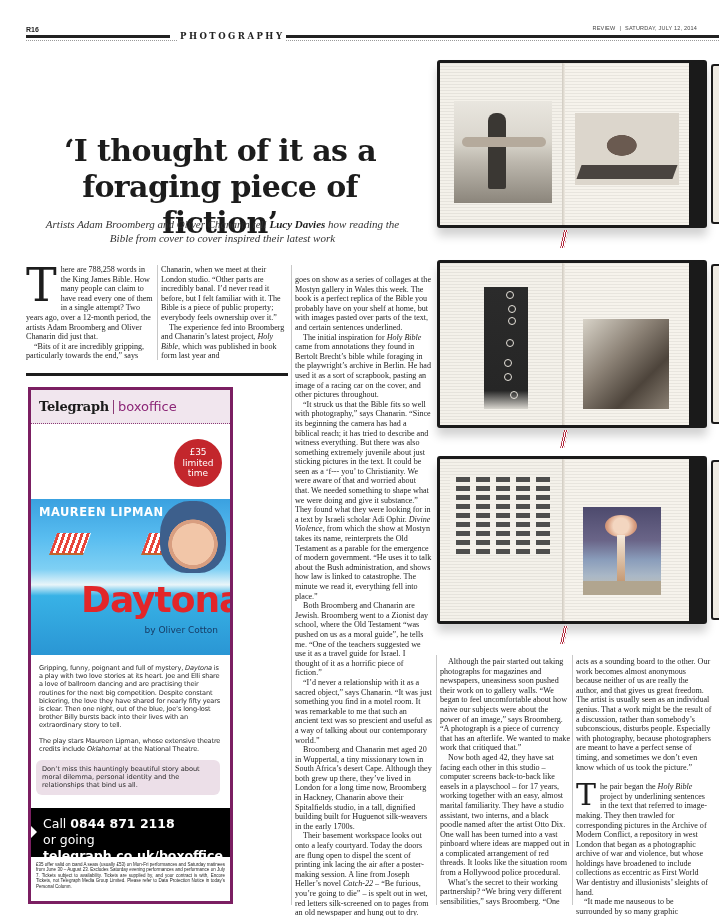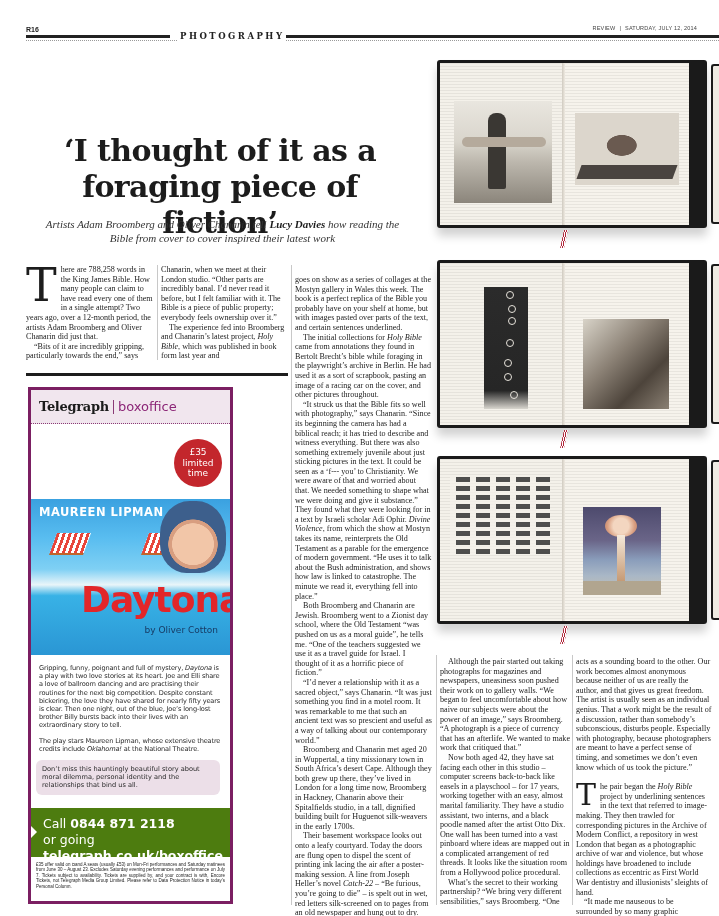--- a/index.html
+++ b/index.html
@@ -44,21 +44,21 @@
   .ad-hero-name { position: absolute; left: 8px; top: 6px; font-family: "DejaVu Sans", sans-serif; font-weight: bold; font-size: 11.5px; color: #fff; letter-spacing: 0.5px; }
   .chair { position: absolute; width: 34px; height: 22px; background: repeating-linear-gradient(90deg, #e8453a 0 3px, #fff 3px 6px); transform: skewX(-20deg); border-bottom: 2px solid #c0652b; }
   .chair.one { left: 22px; top: 34px; }
   .chair.two { left: 114px; top: 34px; }
   .face { position: absolute; right: 4px; top: 2px; width: 66px; height: 72px; border-radius: 45% 45% 40% 40%; background: radial-gradient(circle at 50% 60%, #f2c6a8 0 38%, #d89e80 39% 45%, #3d5f8c 46% 100%); }
   .ad-title { position: absolute; left: 50px; top: 80px; font-family: "DejaVu Sans", sans-serif; font-weight: bold; font-size: 36px; color: #e22629; letter-spacing: -1px; }
   .ad-author { position: absolute; right: 12px; top: 126px; font-family: "DejaVu Sans", sans-serif; font-size: 9px; color: #173c66; }
   .ad-body { padding: 9px 8px 0 8px; font-family: "DejaVu Sans", sans-serif; font-size: 6.6px; line-height: 8.2px; color: #2a2a2a; letter-spacing: -0.15px; }
   .ad-body p { margin-bottom: 7px; }
   .ad-callout { margin: 2px 10px 0 5px; background: #ecdfe8; border-radius: 6px; padding: 5px 6px; font-family: "DejaVu Sans", sans-serif; font-size: 6.6px; line-height: 8.2px; color: #2a2a2a; }
-  .ad-cta { position: relative; margin-top: 13px; height: 49px; background: #4d7c0f; padding: 8px 0 0 12px; color: #fff; font-family: "DejaVu Sans", sans-serif; font-size: 12.5px; line-height: 16px; }
+  .ad-cta { position: relative; margin-top: 13px; height: 49px; background: #000000; padding: 8px 0 0 12px; color: #fff; font-family: "DejaVu Sans", sans-serif; font-size: 12.5px; line-height: 16px; }
   .ad-cta b { font-weight: bold; }
   .ad-cta-notch { position: absolute; left: 0; top: 18px; width: 0; height: 0; border-top: 6px solid transparent; border-bottom: 6px solid transparent; border-left: 6px solid #fff; }
   .ad-small { padding: 5px 5px 0 5px; font-family: "Liberation Sans", sans-serif; font-size: 4.5px; line-height: 5.6px; color: #222; text-align: justify; }
 
   .books { position: absolute; left: 437px; top: 52px; width: 282px; height: 598px; }
   .book { position: absolute; left: 0; width: 270px; height: 168px; border-radius: 3px; background: #1a1a1a; box-shadow: 0 8px 10px rgba(0,0,0,0.18); }
   .book .pg { position: absolute; top: 3px; width: 122px; height: 162px; background: #f4f1ea; background-image: repeating-linear-gradient(180deg, rgba(0,0,0,0.06) 0 1px, transparent 1px 3px); }
   .book .pg.l { left: 3px; }
   .book .pg.r { left: 128px; width: 124px; background-color: #f6f3ec; }
   .book .spine { position: absolute; left: 125px; top: 3px; width: 3px; height: 162px; background: linear-gradient(90deg, #cfcac0, #efeae1); }
@@ -104,21 +104,21 @@
 <div class="col-divider" style="left:157px; top:265px; height:95px;"></div>
 
 <div class="col" style="left:161px; top:265px; width:127px;">
   <p class="first">Chanarin, when we meet at their London studio. “Other parts are incredibly banal. I’d never read it before, but I felt familiar with it. The Bible is a piece of public property; everybody feels ownership over it.”</p>
   <p><span>The experience fed into Broomberg and Chanarin’s latest project, </span><i>Holy Bible</i><span>, which was published in book form last year and</span></p>
 </div>
 <div class="col-divider" style="left:291px; top:265px; height:640px;"></div>
 
 <div class="col" style="left:295px; top:255px; width:137px;margin-top:20px;">
   <p class="first">goes on show as a series of collages at the Mostyn gallery in Wales this week. The book is a perfect replica of the Bible you probably have on your shelf at home, but with images pasted over parts of the text, and certain sentences underlined.</p>
-  <p><span>The initial collections for </span><i>Holy Bible</i><span> came from annotations they found in Bertolt Brecht’s bible while foraging in the playwright’s archive in Berlin. He had used it as a sort of scrapbook, pasting an image of a racing car on the cover, and other pictures throughout.</span></p>
+  <p><span>The initial inspiration for </span><i>Holy Bible</i><span> came from annotations they found in Bertolt Brecht’s bible while foraging in the playwright’s archive in Berlin. He had used it as a sort of scrapbook, pasting an image of a racing car on the cover, and other pictures throughout.</span></p>
   <p><span>“It struck us that the Bible fits so well with photography,” says Chanarin. “Since its beginning the camera has had a biblical reach; it has tried to describe and witness everything. But there was also something extremely juvenile about just sticking pictures in the text. It could be seen as a ‘f--- you’ to Christianity. We were aware of that and worried about that. We needed something to shape what we were doing and give it substance.” They found what they were looking for in a text by Israeli scholar Adi Ophir. </span><i>Divine Violence</i><span>, from which the show at Mostyn takes its name, reinterprets the Old Testament as a parable for the emergence of modern government. “He uses it to talk about the Bush administration, and shows how law is linked to catastrophe. The minute we read it, everything fell into place.”</span></p>
   <p>Both Broomberg and Chanarin are Jewish. Broomberg went to a Zionist day school, where the Old Testament “was pushed on us as a moral guide”, he tells me. “One of the teachers suggested we use it as a travel guide for Israel. I thought of it as a horrific piece of fiction.”</p>
   <p>“I’d never a relationship with it as a sacred object,” says Chanarin. “It was just something you find in a motel room. It was remarkable to me that such an ancient text was so prescient and useful as a way of talking about our contemporary world.”</p>
   <p>Broomberg and Chanarin met aged 20 in Wuppertal, a tiny missionary town in South Africa’s desert Cape. Although they both grew up there, they’ve lived in London for a long time now, Broomberg in Hackney, Chanarin above their Spitalfields studio, in a tall, dignified building built for Huguenot silk-weavers in the early 1700s.</p>
   <p><span>Their basement workspace looks out onto a leafy courtyard. Today the doors are flung open to dispel the scent of printing ink lacing the air after a poster-making session. A line from Joseph Heller’s novel </span><i>Catch-22</i><span> – “Be furious, you’re going to die” – is spelt out in wet, red letters silk-screened on to pages from an old newspaper and hung out to dry.</span></p>
 </div>
 <div class="col-divider" style="left:436px; top:655px; height:250px;"></div>
 
 <div class="col" style="left:440px; top:657px; width:130px;">
   <p>Although the pair started out taking photographs for magazines and newspapers, uneasiness soon pushed their work on to gallery walls. “We began to feel uncomfortable about how naive our subjects were about the power of an image,” says Broomberg. “A photograph is a piece of currency that has an afterlife. We wanted to make work that critiqued that.”</p>

